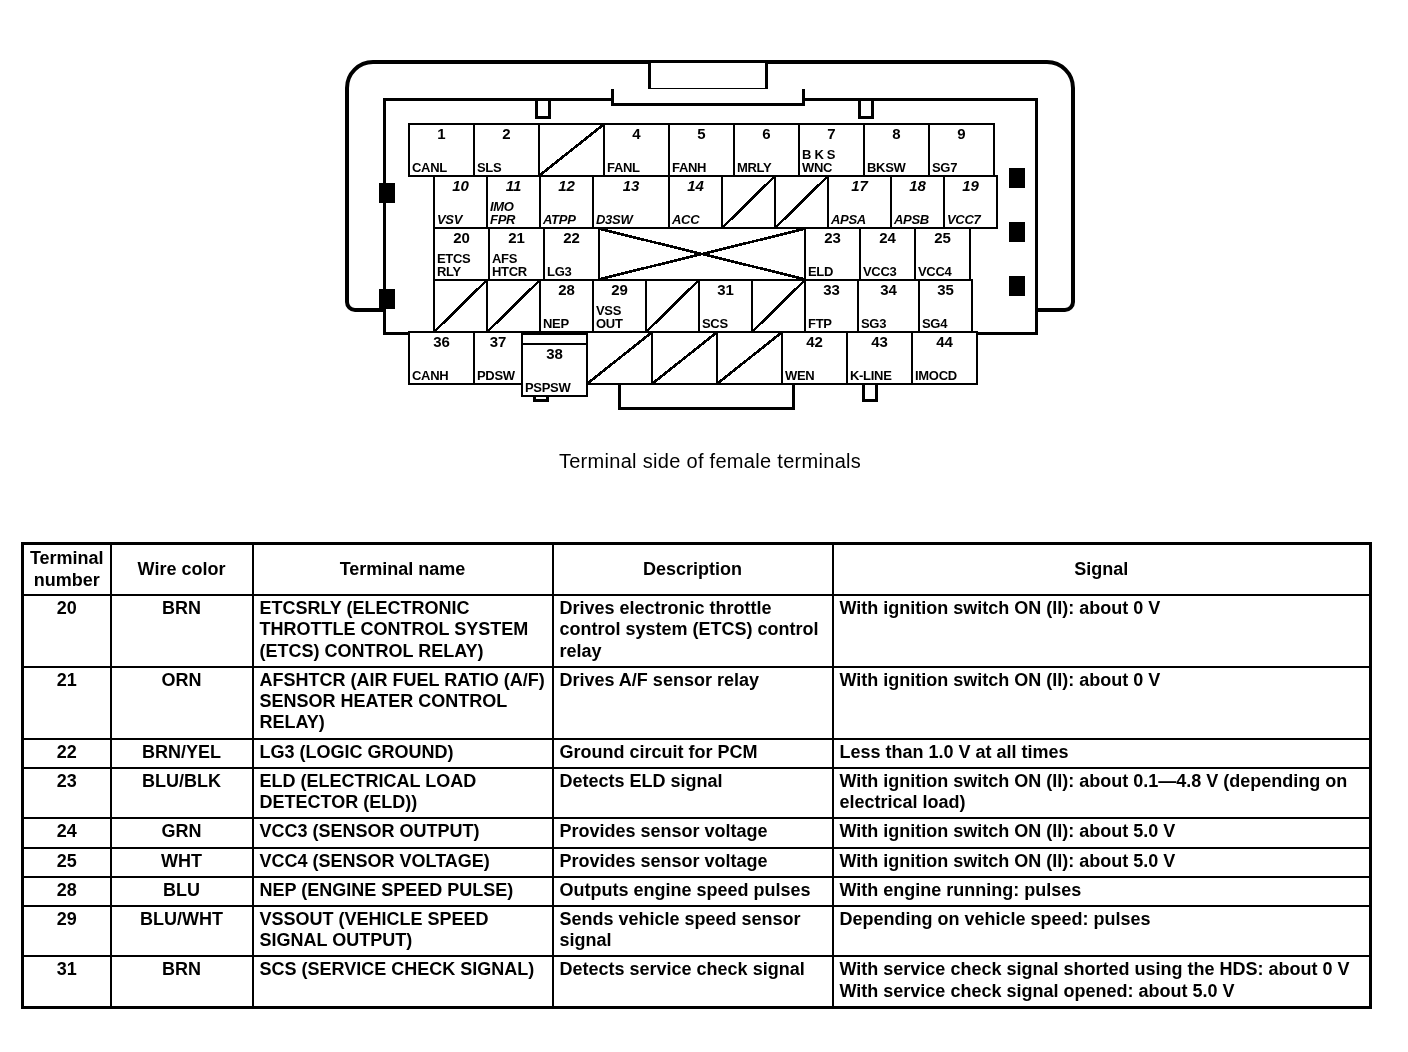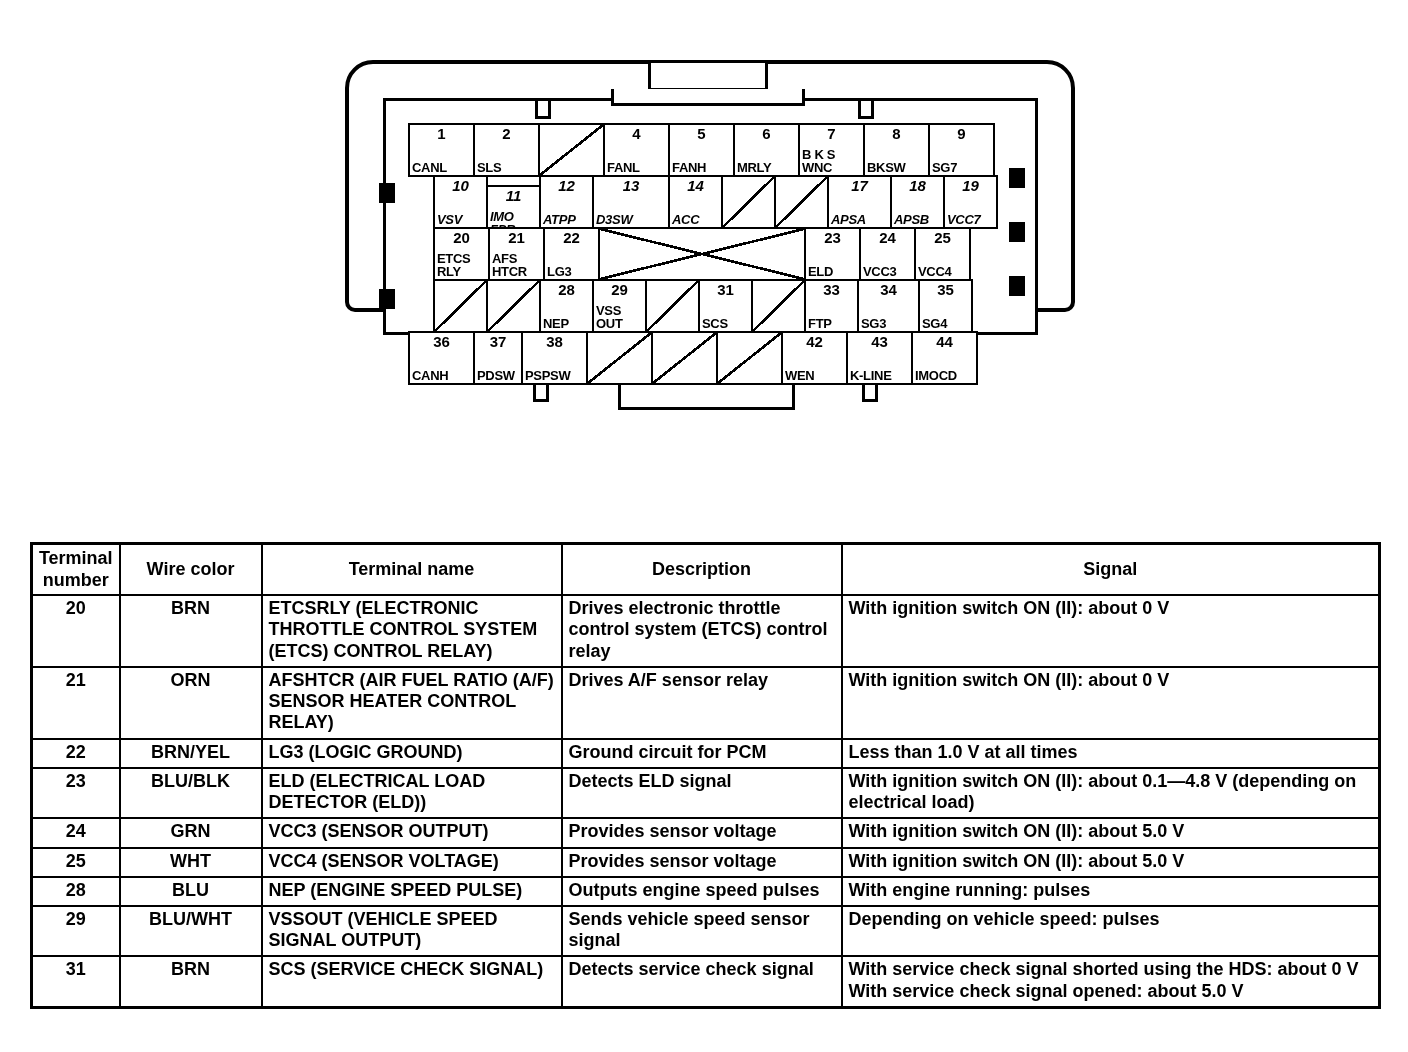--- a/index.html
+++ b/index.html
@@ -39,21 +39,21 @@
   .pin-cell.hatch { background:
       linear-gradient(to bottom right, transparent calc(50% - 1.3px), #000 calc(50% - 1.3px),
                       #000 calc(50% + 1.3px), transparent calc(50% + 1.3px)) #fff; }
   .pin-cell.cross { background:
       linear-gradient(to bottom right, transparent calc(50% - 1.3px), #000 calc(50% - 1.3px),
                       #000 calc(50% + 1.3px), transparent calc(50% + 1.3px)),
       linear-gradient(to bottom left, transparent calc(50% - 1.3px), #000 calc(50% - 1.3px),
                       #000 calc(50% + 1.3px), transparent calc(50% + 1.3px)), #fff; }
 
   
-  .pin-table { position:absolute; left:30px; top:542px; width:1348px;
+  .pin-table { position:absolute; left:21px; top:542px; width:1348px;
                border-collapse:collapse; table-layout:fixed; border:3px solid #000; }
   .pin-table th, .pin-table td { border:2px solid #000; }
   .pin-table th { font-size:18px; font-weight:700; text-align:center; white-space:pre-line;
                   padding:3px 4px; line-height:1.2; vertical-align:middle; }
   .pin-table td { font-size:18px; font-weight:700; line-height:1.18; vertical-align:top;
                   padding:2px 6px 4px; }
   col.c1 { width:88px; } col.c2 { width:142px; } col.c3 { width:300px; }
   col.c4 { width:280px; } col.c5 { width:538px; }
   .col-terminal, .col-wire { text-align:center; }
   .col-signal { white-space:pre-line; }
@@ -114,21 +114,21 @@
           <div class="pin-cell pin" style="width: 67px;">
             <div class="pin-num">9</div>
             <div class="pin-name">SG7</div>
           </div>
         </div>
         <div class="pin-row" style="left: 88px; top: 118px; font-style: italic;">
           <div class="pin-cell pin" style="width: 55px;">
             <div class="pin-num">10</div>
             <div class="pin-name">VSV</div>
           </div>
-          <div class="pin-cell pin" style="width: 55px; margin-top: 10px;">
+          <div class="pin-cell pin" style="width: 55px;">
             <div class="pin-num">11</div>
             <div class="pin-name">IMO
 FPR</div>
           </div>
           <div class="pin-cell pin" style="width: 55px;">
             <div class="pin-num">12</div>
             <div class="pin-name">ATPP</div>
           </div>
           <div class="pin-cell pin" style="width: 78px;">
             <div class="pin-num">13</div>
@@ -215,21 +215,21 @@
         </div>
         <div class="pin-row" style="left: 63px; top: 274px;">
           <div class="pin-cell pin" style="width: 67px;">
             <div class="pin-num">36</div>
             <div class="pin-name">CANH</div>
           </div>
           <div class="pin-cell pin" style="width: 50px;">
             <div class="pin-num">37</div>
             <div class="pin-name">PDSW</div>
           </div>
-          <div class="pin-cell pin" style="width: 67px;">
+          <div class="pin-cell pin" style="width: 67px; margin-top: 12px;">
             <div class="pin-num">38</div>
             <div class="pin-name">PSPSW</div>
           </div>
           <div class="pin-cell hatch" style="width: 67px;"></div>
           <div class="pin-cell hatch" style="width: 67px;"></div>
           <div class="pin-cell hatch" style="width: 67px;"></div>
           <div class="pin-cell pin" style="width: 67px;">
             <div class="pin-num">42</div>
             <div class="pin-name">WEN</div>
           </div>
@@ -238,20 +238,21 @@
             <div class="pin-name">K-LINE</div>
           </div>
           <div class="pin-cell pin" style="width: 67px;">
             <div class="pin-num">44</div>
             <div class="pin-name">IMOCD</div>
           </div>
         </div>
       </div>
   </div>
 
+  <div class="caption">Terminal side of female terminals</div>
 
 
   <table class="pin-table">
     <colgroup>
         <col class="c1">
         <col class="c2">
         <col class="c3">
         <col class="c4">
         <col class="c5">
       </colgroup>

